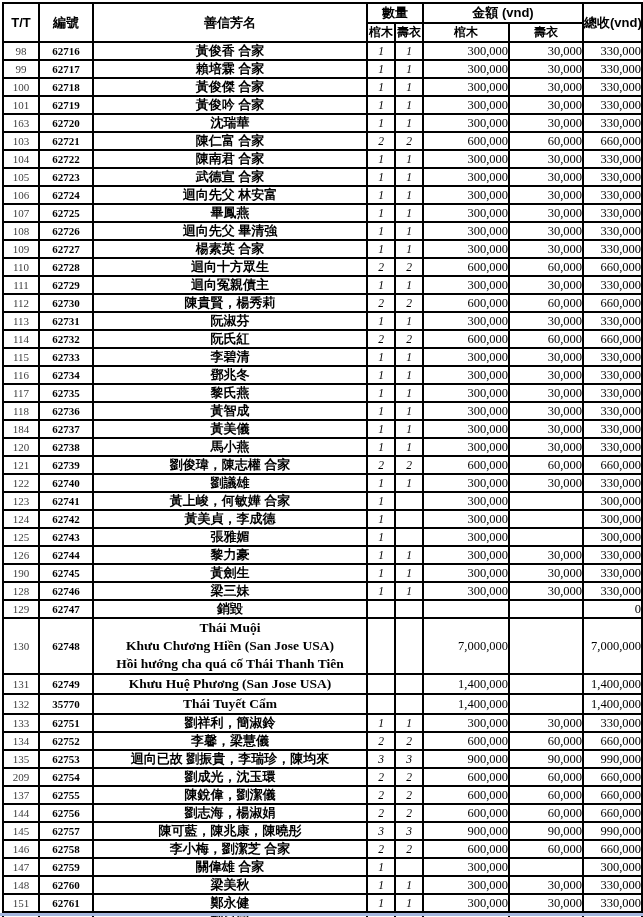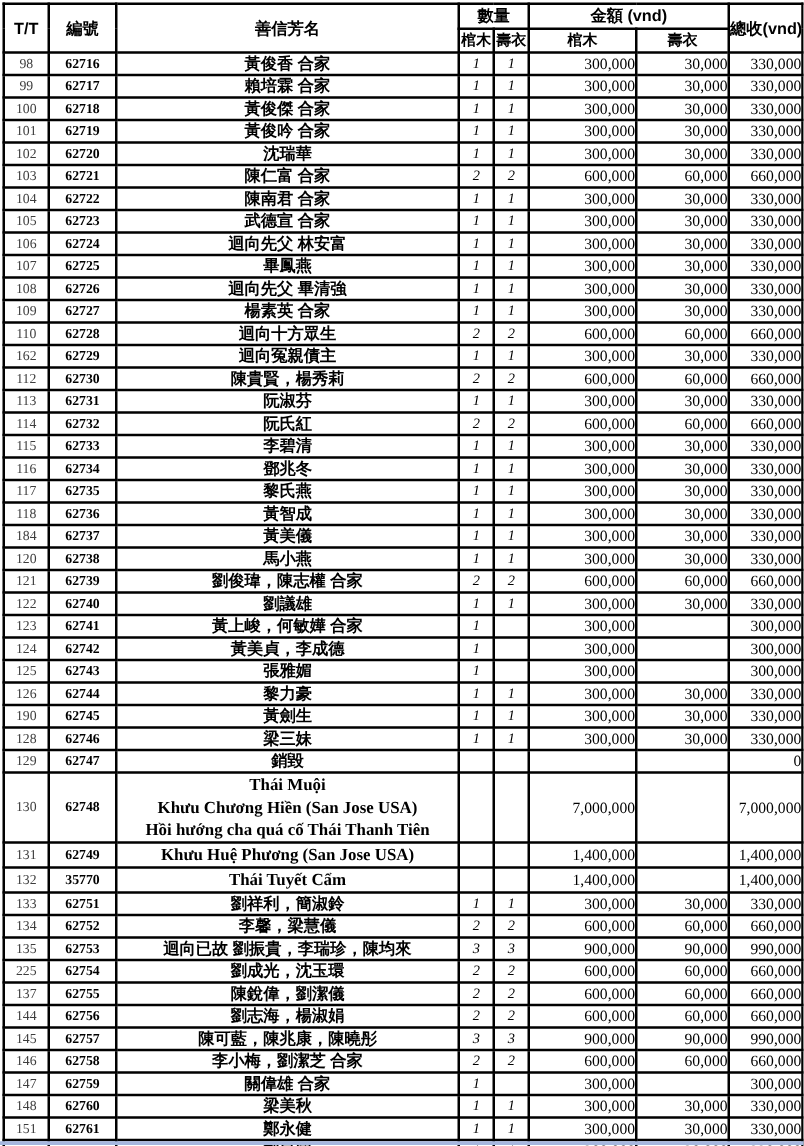--- a/index.html
+++ b/index.html
@@ -167,21 +167,21 @@
           <td class="c-name">
             <div class="nline">黃俊吟 合家</div>
           </td>
           <td class="c-qc">1</td>
           <td class="c-qs">1</td>
           <td class="c-ac">300,000</td>
           <td class="c-as">30,000</td>
           <td class="c-total">330,000</td>
         </tr>
         <tr>
-          <td class="c-tt">102</td>
+          <td class="c-tt">163</td>
           <td class="c-id">62720</td>
           <td class="c-name">
             <div class="nline">沈瑞華</div>
           </td>
           <td class="c-qc">1</td>
           <td class="c-qs">1</td>
           <td class="c-ac">300,000</td>
           <td class="c-as">30,000</td>
           <td class="c-total">330,000</td>
         </tr>
@@ -275,21 +275,21 @@
           <td class="c-name">
             <div class="nline">迴向十方眾生</div>
           </td>
           <td class="c-qc">2</td>
           <td class="c-qs">2</td>
           <td class="c-ac">600,000</td>
           <td class="c-as">60,000</td>
           <td class="c-total">660,000</td>
         </tr>
         <tr>
-          <td class="c-tt">162</td>
+          <td class="c-tt">111</td>
           <td class="c-id">62729</td>
           <td class="c-name">
             <div class="nline">迴向冤親債主</div>
           </td>
           <td class="c-qc">1</td>
           <td class="c-qs">1</td>
           <td class="c-ac">300,000</td>
           <td class="c-as">30,000</td>
           <td class="c-total">330,000</td>
         </tr>
@@ -577,21 +577,21 @@
           <td class="c-name">
             <div class="nline">迴向已故 劉振貴，李瑞珍，陳均來</div>
           </td>
           <td class="c-qc">3</td>
           <td class="c-qs">3</td>
           <td class="c-ac">900,000</td>
           <td class="c-as">90,000</td>
           <td class="c-total">990,000</td>
         </tr>
         <tr>
-          <td class="c-tt">225</td>
+          <td class="c-tt">209</td>
           <td class="c-id">62754</td>
           <td class="c-name">
             <div class="nline">劉成光，沈玉環</div>
           </td>
           <td class="c-qc">2</td>
           <td class="c-qs">2</td>
           <td class="c-ac">600,000</td>
           <td class="c-as">60,000</td>
           <td class="c-total">660,000</td>
         </tr>

